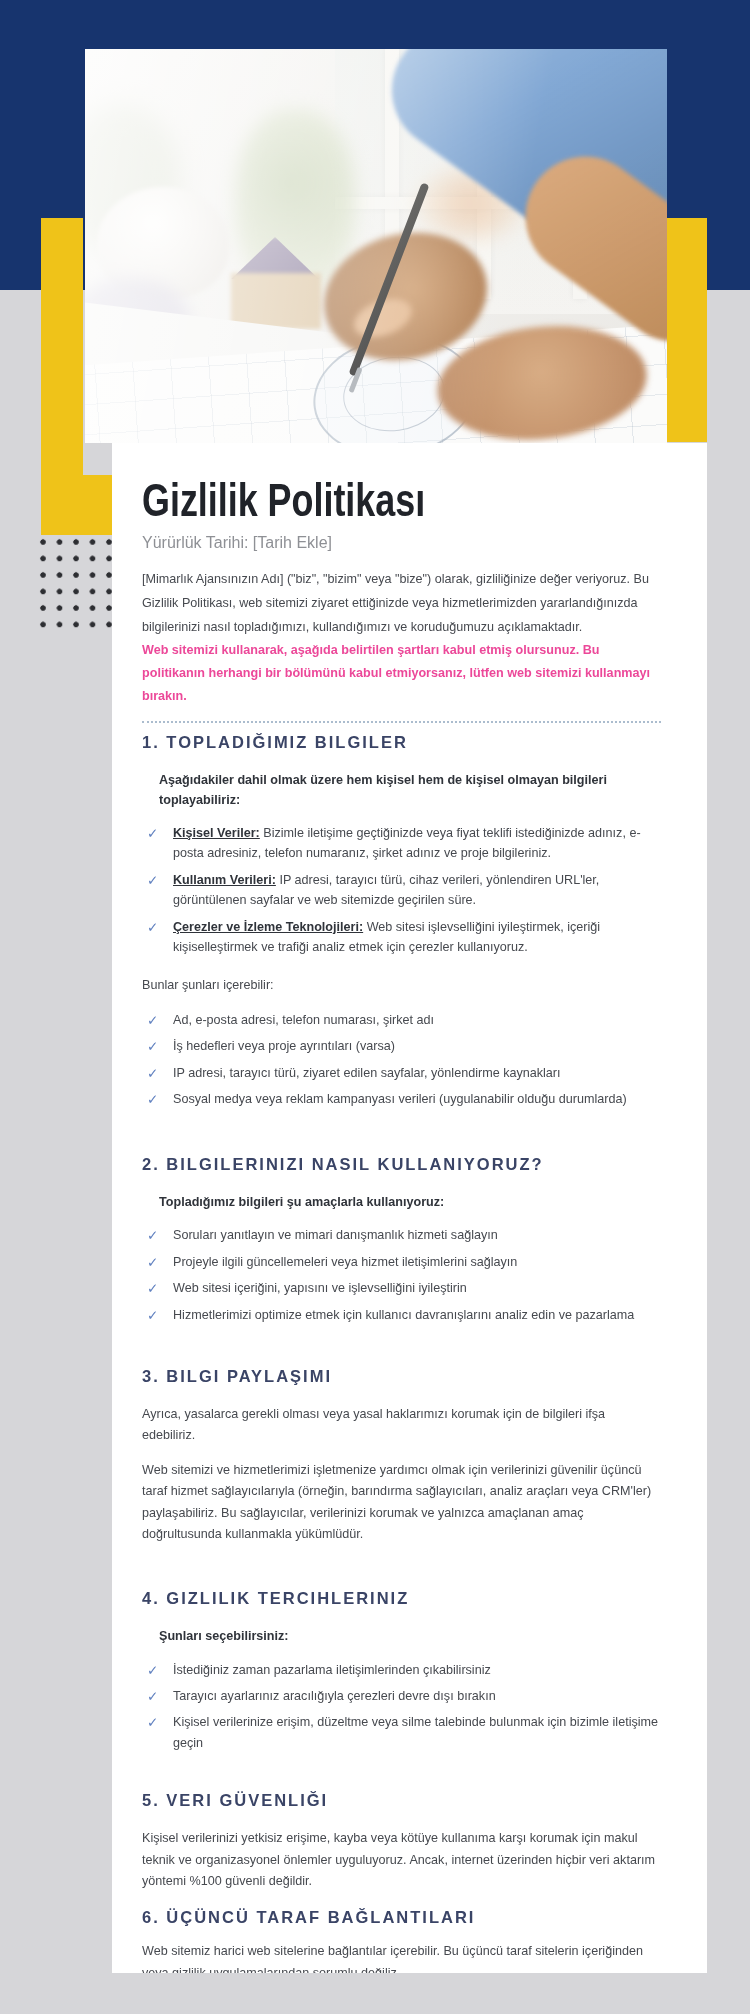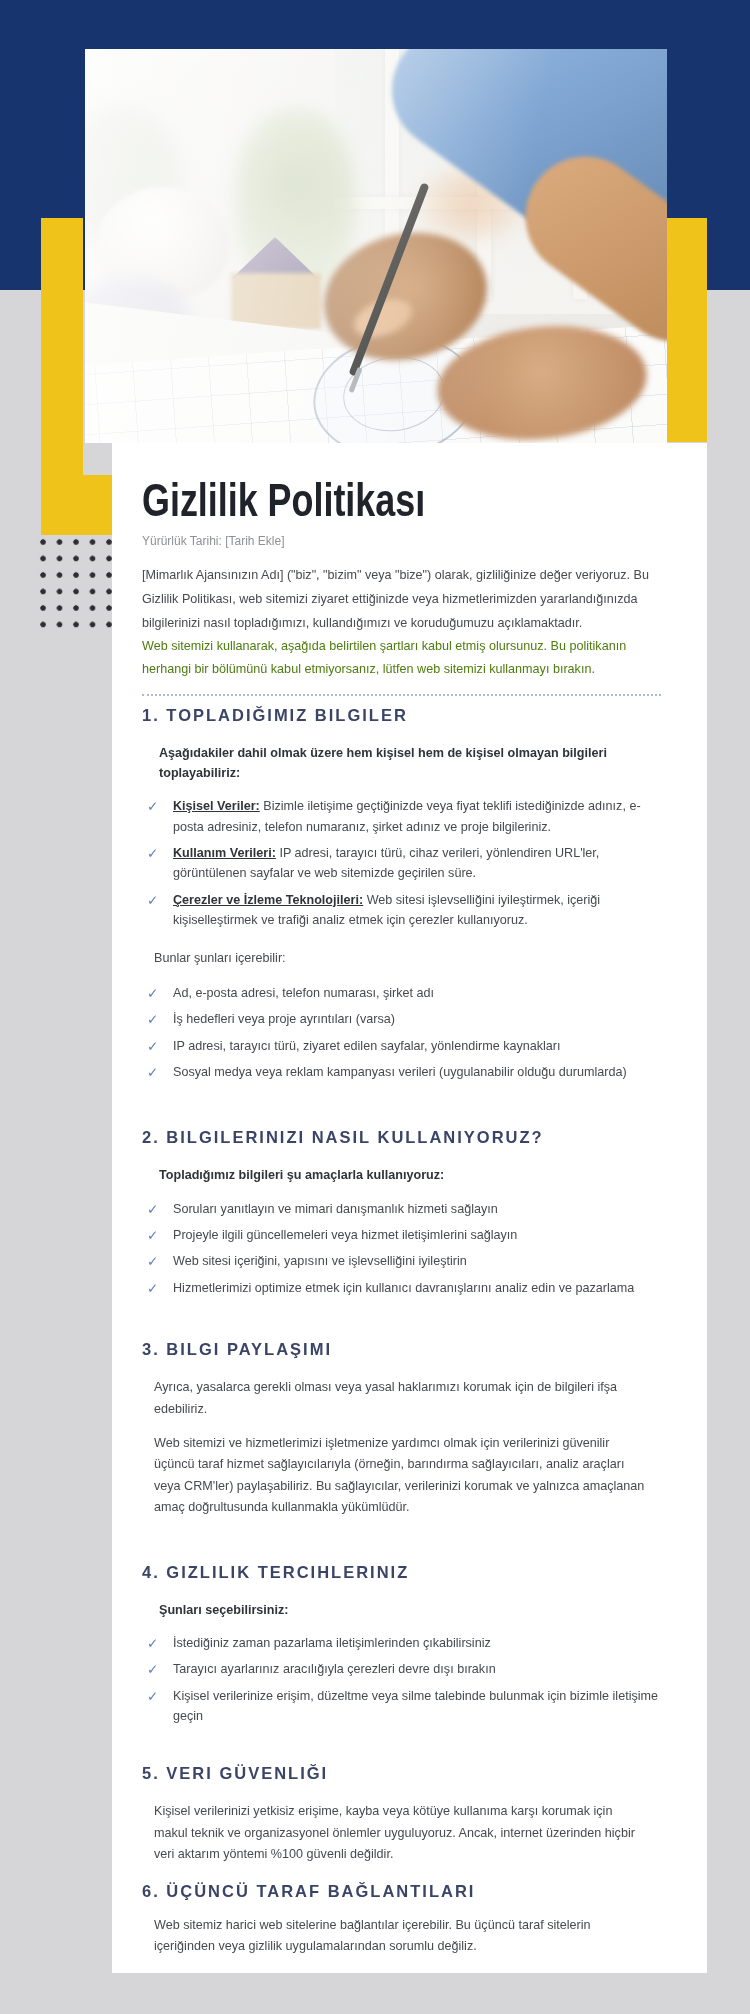--- a/index.html
+++ b/index.html
@@ -68,30 +68,30 @@
     background:linear-gradient(#3c3b38,#131312);transform:rotate(21deg);}
   .ph-pentip{left:268px;top:318px;width:5px;height:26px;border-radius:2px;
     background:#9aa0a6;transform:rotate(21deg);}
   .ph-overlay{left:0;top:0;width:582px;height:394px;
     background:linear-gradient(100deg,rgba(255,255,255,.82) 0%,rgba(255,255,255,.4) 40%,rgba(255,255,255,.05) 72%);}
   
   .card{position:absolute;left:112px;top:443px;width:595px;height:1530px;background:#ffffff;
     box-sizing:border-box;padding:32px 46px 0 30px;overflow:hidden;}
   .title{margin:0;font-size:46px;line-height:1.12;font-weight:600;color:#202329;
     letter-spacing:0;transform:scaleX(.78);transform-origin:left center;white-space:nowrap;}
-  .date{margin:7px 0 0;font-size:12px;color:#8e9095;}
+  .date{margin:7px 0 0;font-size:16px;color:#8e9095;}
   .intro{margin-top:15px;}
   .intro p{margin:0;font-size:12.6px;line-height:1.92;color:#46494f;}
-  .intro p.b2{font-weight:400;color:#4d7c0f;line-height:1.82;}
+  .intro p.b2{font-weight:700;color:#ec4899;line-height:1.82;}
   .divider{border:none;border-top:2px dotted #abbcce;margin:13px 0 10px;}
   
   .sec h2{margin:0 0 18px;font-size:16.5px;font-weight:700;color:#3a4466;letter-spacing:2px;}
   .sec{font-size:12.6px;color:#46494f;}
   .sec .lead{margin:0 17px 13px;font-weight:700;color:#2f333a;line-height:1.6;}
-  .sec .p{margin:0 12px 13px;line-height:1.7;}
+  .sec .p{margin:0 0 13px;line-height:1.7;}
   .sec ul{list-style:none;margin:0 0 18px;padding:0;}
   .sec li{position:relative;padding-left:31px;margin-bottom:6px;line-height:1.62;}
   .chk{position:absolute;left:5px;top:0;color:#6282c0;font-weight:700;font-size:13.5px;}
   .b{font-weight:700;color:#2f333a;text-decoration:underline;}
   .s1{margin-top:10px;}
   .s2{margin-top:46px;}
   .s3{margin-top:42px;}
   .s4{margin-top:44px;}
   .s5{margin-top:38px;}
   .s6{margin-top:16px;}

